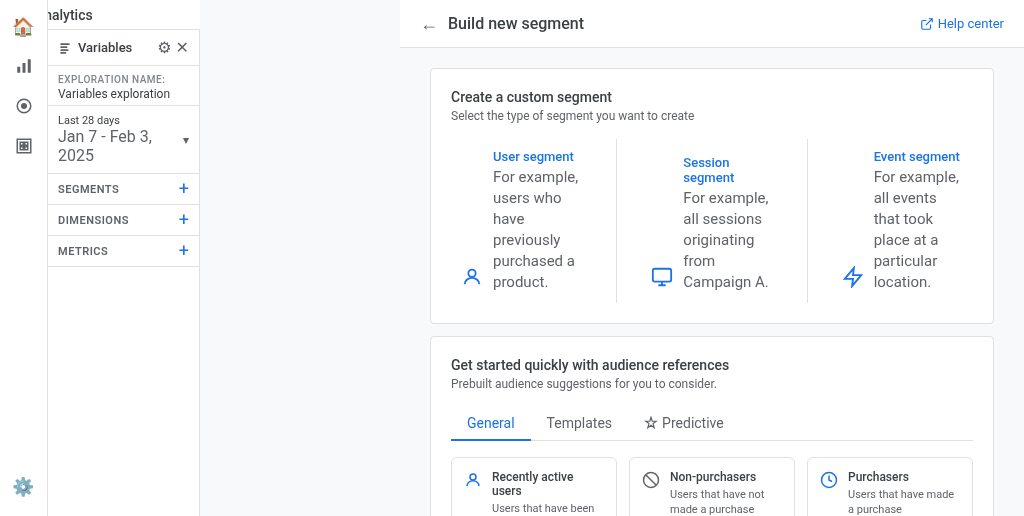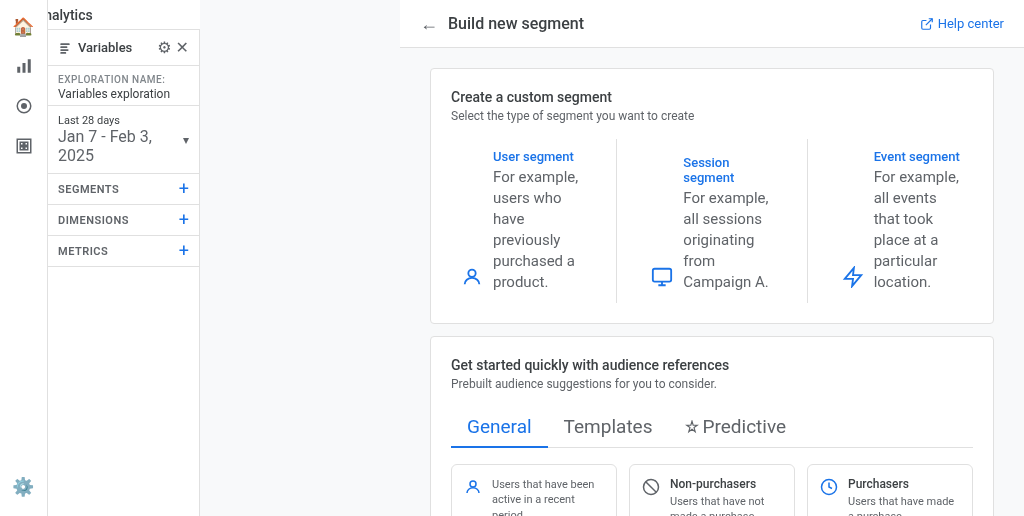--- a/index.html
+++ b/index.html
@@ -256,21 +256,21 @@
     }
 
     
     .tabs {
       display: flex;
       border-bottom: 1px solid #e0e0e0;
       margin-bottom: 16px;
     }
     .tab {
       padding: 8px 16px;
-      font-size: 19px;
+      font-size: 14px;
       color: #5f6368;
       cursor: pointer;
       border-bottom: 2px solid transparent;
       margin-bottom: -1px;
       display: flex;
       align-items: center;
       gap: 4px;
     }
     .tab.active {
       color: #1a73e8;
@@ -498,20 +498,21 @@
         <div class="audience-grid">
 
           <div class="audience-item">
             <div class="audience-item-icon" style="color:#1a73e8;">
               <svg width="18" height="18" viewBox="0 0 24 24" fill="none" stroke="#1a73e8" stroke-width="2">
                   <circle cx="12" cy="8" r="4"></circle>
                   <path d="M4 20c0-4 3.6-7 8-7s8 3 8 7"></path>
                 </svg>
             </div>
             <div>
+              <div class="audience-item-title">Recently active users</div>
               <div class="audience-item-desc">Users that have been active in a recent period</div>
             </div>
           </div>
 
           <div class="audience-item">
             <div class="audience-item-icon" style="color:#5f6368;">
               <svg width="18" height="18" viewBox="0 0 24 24" fill="none" stroke="#5f6368" stroke-width="2">
                   <circle cx="12" cy="12" r="10"></circle>
                   <line x1="4.93" y1="4.93" x2="19.07" y2="19.07"></line>
                 </svg>

